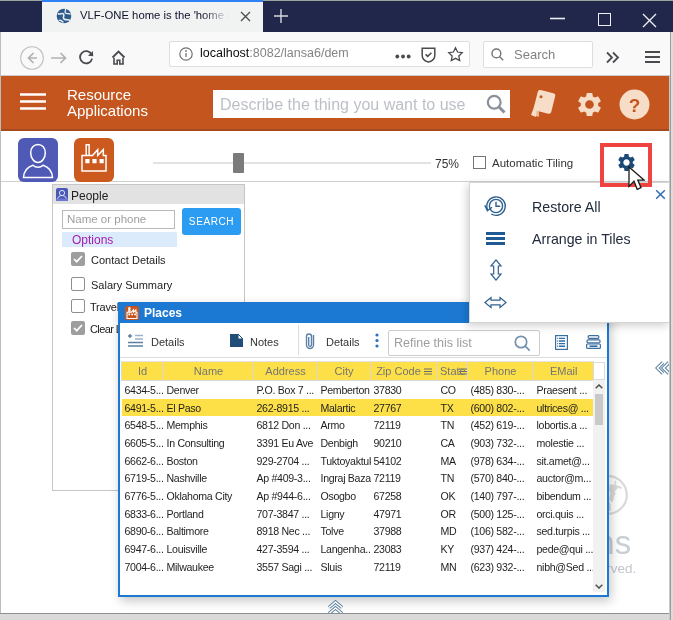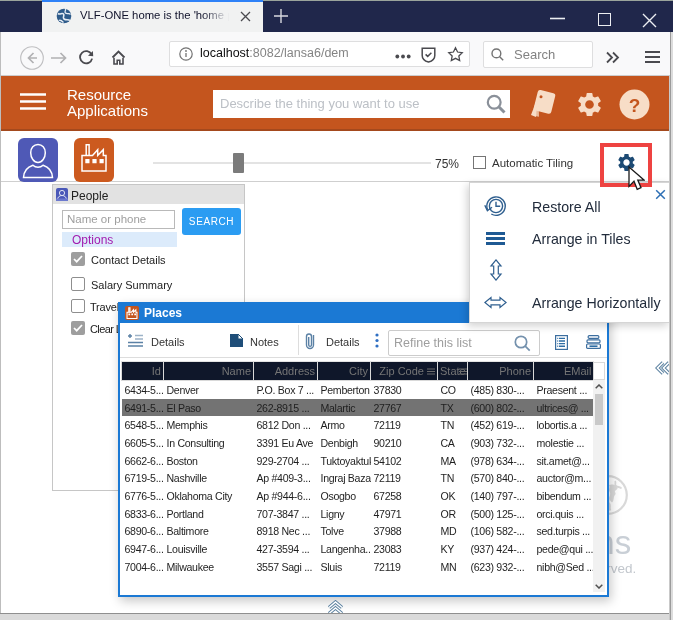--- a/index.html
+++ b/index.html
@@ -1,22 +1,22 @@
 <!DOCTYPE html>
 <html><head>
 <meta charset="utf-8">
 <style>
 html,body{margin:0;padding:0}
 #app{position:relative;width:673px;height:620px;font-family:"Liberation Sans",sans-serif;background:#fff;overflow:hidden}
 .abs{position:absolute}
 svg{display:block}
 table td{padding:0 0 0 3px;font-size:10.6px;letter-spacing:-.3px;color:#1f1f1f;height:17.7px;white-space:nowrap;overflow:hidden;border:0}
-table tr.hd td{border-left:0;font-size:11px;letter-spacing:0;color:#757575;text-align:right;height:18px;border-right:1px solid #d9d9d9;border-top:1px solid #e3e3e3;border-bottom:1px solid #d9d9d9;padding:0 2px;background:#0f172a}
+table tr.hd td{border-left:0;font-size:11px;letter-spacing:0;color:#757575;text-align:center;height:18px;border-right:1px solid #d9d9d9;border-top:1px solid #e3e3e3;border-bottom:1px solid #d9d9d9;padding:0 2px;background:#fde047}
 table tr.hd td:last-child{border-right:0}table tr.hd td:first-child{border-left:1px solid #d9d9d9}
-table tr.sel td{background:#737373}
+table tr.sel td{background:#fde047}
 </style>
 </head>
 <body>
 <div id="app">
 
 <div class="abs" style="left:0;top:0;width:673px;height:32px;background:#20274b"></div>
     <div class="abs" style="left:0;top:0;width:673px;height:1px;background:#9aa49c"></div>
 <div class="abs" style="left:42px;top:0;width:221px;height:32px;background:#f1f2f2"></div>
 <div class="abs" style="left:42px;top:0;width:221px;height:2px;background:#2e81f7"></div>
 
@@ -99,21 +99,21 @@
       <path d="M0 2h15M0 7h15M0 12h15" stroke="#4a4a4f" stroke-width="1.8"></path>
     </svg>
 
 <div class="abs" style="left:1px;top:76px;width:668px;height:53px;background:#c4551e"></div>
 <div class="abs" style="left:1px;top:129px;width:668px;height:2px;background:#a4491d"></div>
 <svg class="abs" style="left:20px;top:93px" width="26" height="17" viewBox="0 0 26 17">
       <path d="M0 1.5h26M0 8.5h26M0 15.5h26" stroke="#fff" stroke-width="2.7"></path>
     </svg>
 <div class="abs" style="left:67px;top:87px;font-size:15px;line-height:16px;color:#fff">Resource<br>Applications</div>
 <div class="abs" style="left:213px;top:90px;width:297px;height:28px;background:#fff;box-sizing:border-box"></div>
-<div class="abs" style="left:220px;top:96px;font-size:13px;color:#bcc0c6">Describe the thing you want to use</div>
+<div class="abs" style="left:220px;top:96px;font-size:16px;color:#bcc0c6">Describe the thing you want to use</div>
 <svg class="abs" style="left:486px;top:94px" width="20" height="20" viewBox="0 0 20 20">
       <circle cx="8.2" cy="8.2" r="6.4" fill="none" stroke="#8a9099" stroke-width="2.2"></circle>
       <path d="M13 13l5.5 5.5" stroke="#8a9099" stroke-width="3"></path>
     </svg>
 
 <svg class="abs" style="left:526px;top:88px" width="33" height="32" viewBox="0 0 33 32">
 <path d="M12 3.5h13a2.5 2.5 0 012.5 2.5v16a2.5 2.5 0 01-2.5 2.5H12A2.5 2.5 0 019.5 22V6A2.5 2.5 0 0112 3.5z" fill="#f7ddc7" transform="rotate(14 19 14)"></path>
 <path d="M11.5 10L5 27l5 2z" fill="#f7ddc7"></path>
 <path d="M12.5 11L9 28l4 .8z" fill="#f7ddc7" opacity=".75"></path>
 <circle cx="15" cy="8.8" r="1.5" fill="#c4551e"></circle>
@@ -421,21 +421,20 @@
 <svg class="abs" style="left:486px;top:232px" width="19" height="13" viewBox="0 0 19 13">
       <path d="M0 1.5h19M0 6.5h19M0 11.5h19" stroke="#1f5a94" stroke-width="2.8"></path>
     </svg>
 <div class="abs" style="left:532px;top:231px;font-size:14.2px;color:#222c3c">Arrange in Tiles</div>
 <svg class="abs" style="left:489px;top:259px" width="14" height="22" viewBox="0 0 14 22">
 <path d="M7 .9l5 6.1H9.3v8H12L7 21.1 2 15h2.7V7H2z" fill="none" stroke="#2f5f8f" stroke-width="1.2"></path>
 </svg>
 <svg class="abs" style="left:484px;top:296px" width="23" height="13" viewBox="0 0 23 13">
 <path d="M.9 6.5L7 1.5v2.7h9V1.5l6.1 5L16 11.5V8.8H7v2.7z" fill="none" stroke="#2f5f8f" stroke-width="1.2"></path>
 </svg>
-<div class="abs" style="left:532px;top:295px;font-size:14.2px;color:#222c3c">Arrange Horizontally</div>
 
 <svg class="abs" style="left:628px;top:166px;z-index:22" width="17" height="26" viewBox="0 0 17 26">
 <path d="M1 1v19.5l5-5.2 3.2 8 3.8-1.6-3.2-7.6H16z" fill="#fff" stroke="#1a1a1a" stroke-width="1.3"></path>
 </svg>
 
 <div class="abs" style="left:0;top:32px;width:1px;height:588px;background:#bdbdbd"></div>
 <div class="abs" style="left:669px;top:76px;width:1px;height:544px;background:#c9c9c9;z-index:30"></div>
     <div class="abs" style="left:670px;top:32px;width:1px;height:588px;background:#9b9b9b;z-index:30"></div>
     <div class="abs" style="left:671px;top:32px;width:2px;height:588px;background:#dcdcdc;z-index:30"></div>
 

